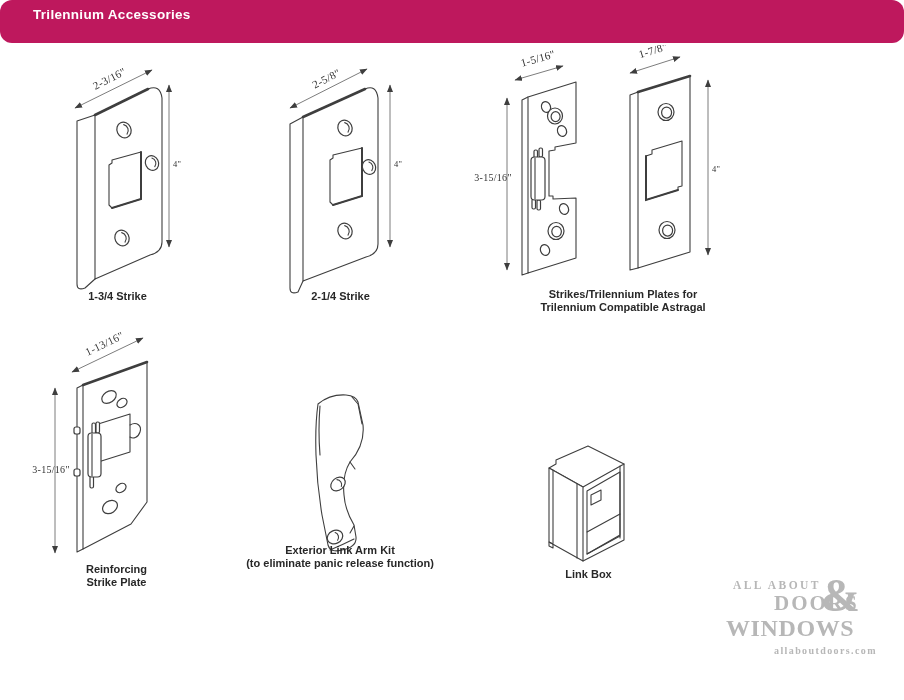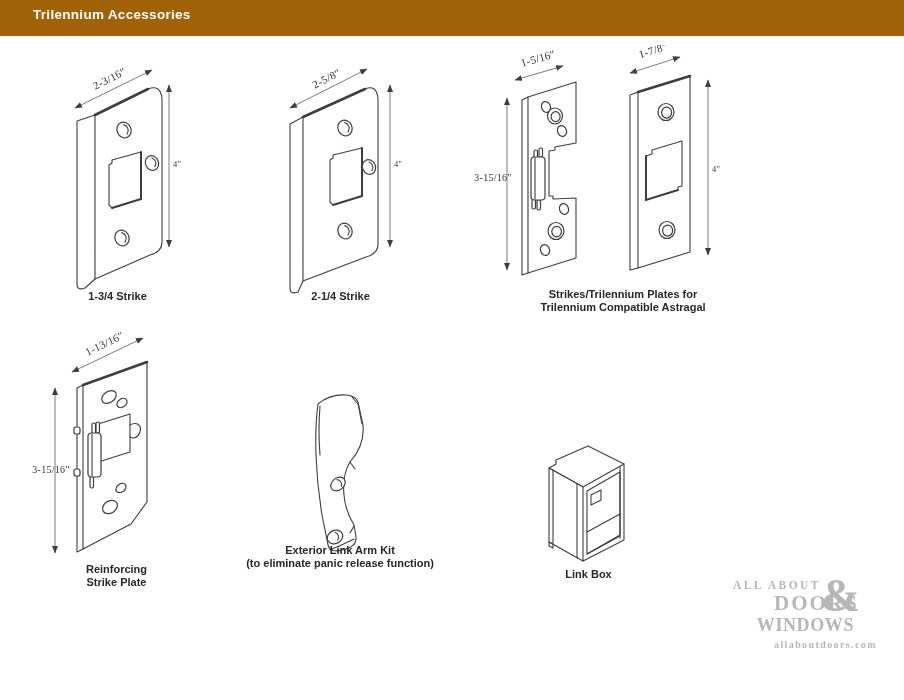--- a/index.html
+++ b/index.html
@@ -1,38 +1,38 @@
 <!DOCTYPE html>
 <html><head>
 <meta charset="utf-8">
 <style>
   html,body{margin:0;padding:0;background:#ffffff;}
   .page{position:relative;width:904px;height:700px;background:#ffffff;overflow:hidden;
         font-family:"Liberation Sans",sans-serif;}
-  .header{position:absolute;left:0;top:0;width:904px;height:36px;background:#a16207;}
+  .header{position:absolute;left:0;top:0;width:904px;height:43px;background:#be185d;border-radius:12px;}
   .header .title{position:absolute;left:33px;top:7px;color:#ffffff;font-size:13.5px;
         font-weight:bold;letter-spacing:0.3px;}
   .fig{position:absolute;}
   .fig svg{display:block;}
   .plate{fill:#ffffff;stroke:#3e3e3e;stroke-width:1.1;stroke-linejoin:round;}
   .thin{fill:none;stroke:#3e3e3e;stroke-width:1.1;stroke-linejoin:round;stroke-linecap:round;}
   .thick{fill:none;stroke:#3e3e3e;stroke-width:2.6;stroke-linecap:round;}
   .med{fill:none;stroke:#3e3e3e;stroke-width:2;stroke-linecap:round;}
   .hole{fill:#ffffff;stroke:#3e3e3e;stroke-width:1.2;}
   .holeline{fill:none;stroke:#3e3e3e;stroke-width:1.1;stroke-linecap:round;}
   .dim{stroke:#7d7d7d;stroke-width:1;fill:none;}
   .dimtext{font-family:"Liberation Serif",serif;font-size:11px;fill:#333333;letter-spacing:0.3px;}
   .dimtext.small{font-size:8.5px;}
   .cap{position:absolute;text-align:center;font-size:11px;font-weight:bold;color:#282828;
        line-height:12.5px;font-family:"Liberation Sans",sans-serif;}
   .logo{position:absolute;left:726px;top:579px;width:128px;color:#b7b7b7;
         font-family:"Liberation Serif",serif;font-weight:bold;}
   .logo-l1{font-size:11.5px;letter-spacing:2.4px;padding-left:7px;}
   .logo-l2{font-size:21px;letter-spacing:2px;margin-top:0px;margin-left:48px;}
-  .logo-l3{font-size:18px;letter-spacing:0.6px;margin-top:-1px;text-align:right;}
+  .logo-l3{font-size:24px;letter-spacing:0.6px;margin-top:-1px;text-align:right;}
   .logo-site{font-size:10px;letter-spacing:1.4px;margin-top:3px;margin-left:48px;}
   .logo-amp{position:absolute;right:-6px;top:-7px;font-size:47px;line-height:1;}
 </style>
 </head>
 <body>
 
 <div class="page">
 
   <div class="header">
     <div class="title">Trilennium Accessories</div>

